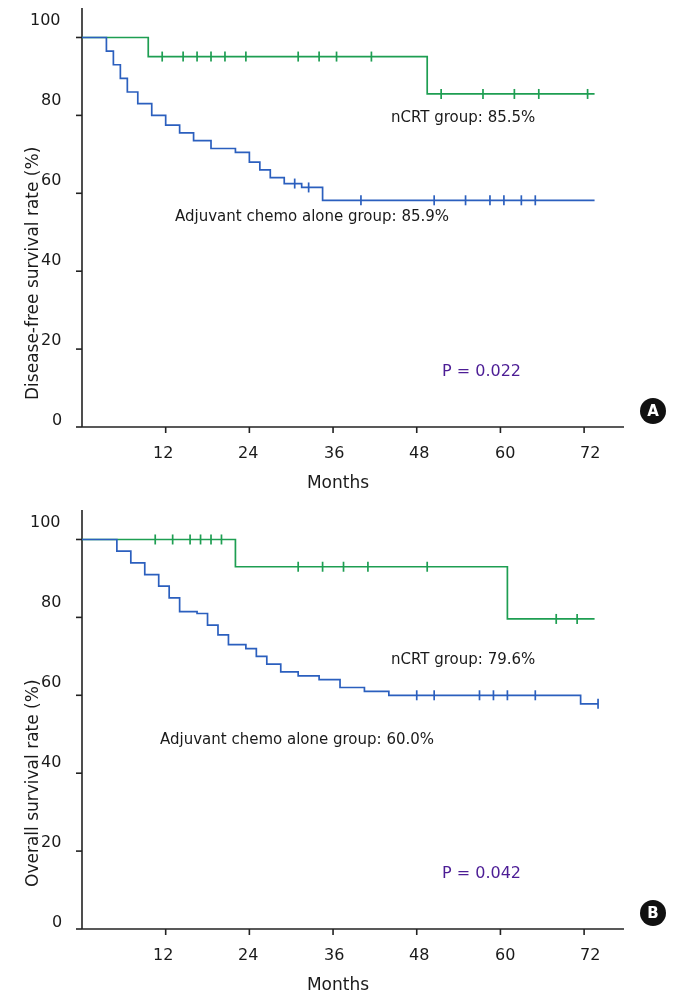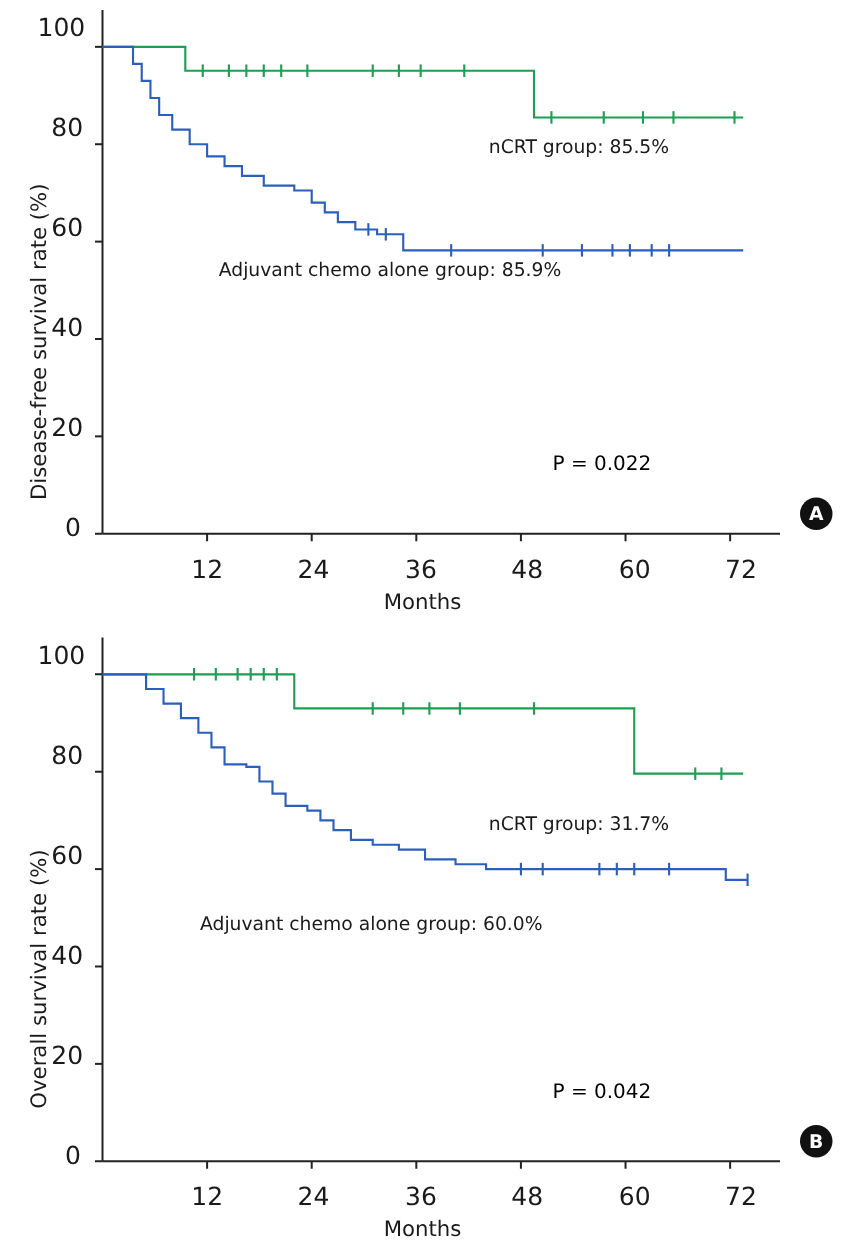--- a/index.html
+++ b/index.html
@@ -60,34 +60,34 @@
   .axis-title-y {
     position: absolute;
     transform-origin: 0 0;
     transform: rotate(-90deg);
     font-size: 17px;
     color: #1a1a1a;
     white-space: nowrap;
   }
   .tick-label {
     position: absolute;
-    font-size: 20px;
+    font-size: 16px;
     color: #1a1a1a;
     white-space: nowrap;
   }
   .ann {
     position: absolute;
     font-size: 15px;
     color: #1a1a1a;
     white-space: nowrap;
   }
   .pval {
     position: absolute;
     font-size: 16px;
-    color: #000000;
+    color: #4c1d95;
     white-space: nowrap;
   }
 </style>
 </head>
 <body>
 
 <div class="panel" id="panel-a">
   <div class="plot-wrap">
     <svg class="svg-holder" id="svg-a" width="676" height="502">
         <line x1="82" y1="8" x2="82" y2="427" stroke="#222222" stroke-width="1.6"></line>
@@ -209,18 +209,18 @@
   <div class="tick-label" style="left:153px; top:443px;">12</div>
   <div class="tick-label" style="left:238px; top:443px;">24</div>
   <div class="tick-label" style="left:324px; top:443px;">36</div>
   <div class="tick-label" style="left:409px; top:443px;">48</div>
   <div class="tick-label" style="left:495px; top:443px;">60</div>
   <div class="tick-label" style="left:580px; top:443px;">72</div>
 
   <div class="axis-title-y" style="left:22px; top:385px;">Overall survival rate (%)</div>
   <div class="axis-title-x" style="top:472px;">Months</div>
 
-  <div class="ann" style="left:391px; top:148px;">nCRT group: 31.7%</div>
+  <div class="ann" style="left:391px; top:148px;">nCRT group: 79.6%</div>
   <div class="ann" style="left:160px; top:228px;">Adjuvant chemo alone group: 60.0%</div>
   <div class="pval" style="left:442px; top:361px;">P = 0.042</div>
 
   <div class="panel-letter" id="letter-b">B</div>
 </div>
 
 </body></html>

